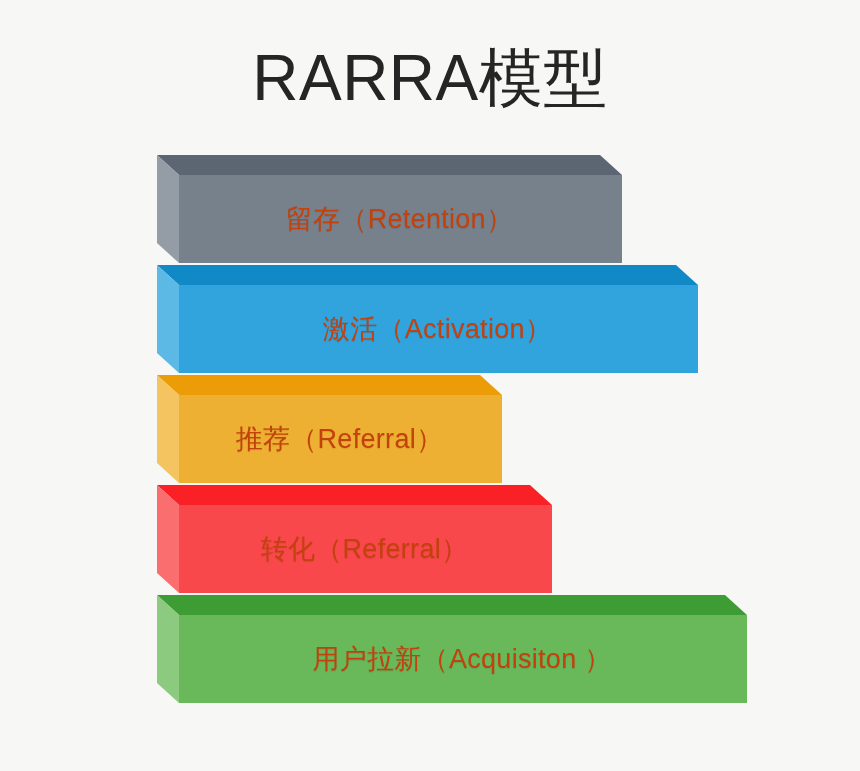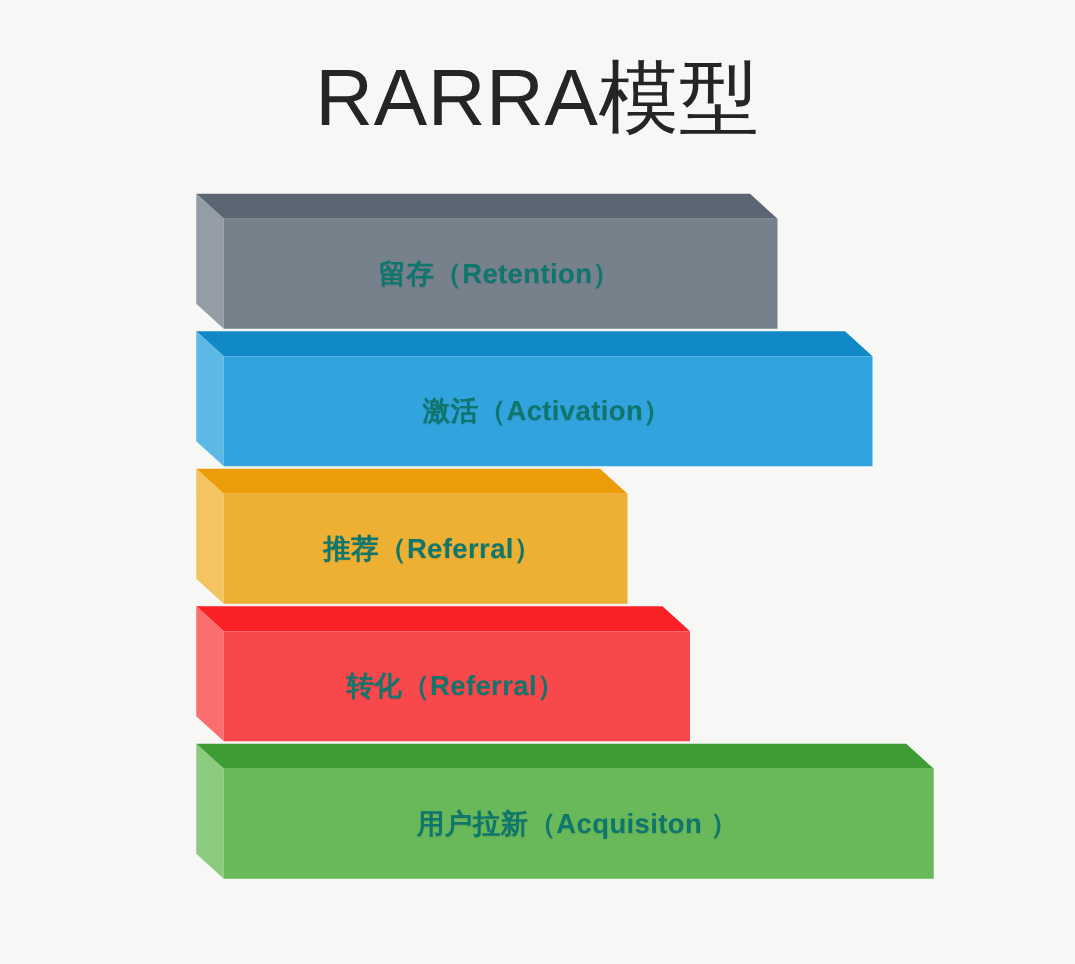--- a/index.html
+++ b/index.html
@@ -61,23 +61,23 @@
 
   .bar-label {
     position: absolute;
     left: 22px;
     top: 20px;
     bottom: 0;
     right: 2px;
     display: flex;
     align-items: center;
     justify-content: center;
-    color: #0f766e;
-    font-size: 22px;
-    font-weight: 700;
+    color: #c2410c;
+    font-size: 27px;
+    font-weight: 400;
     letter-spacing: 0.3px;
     white-space: nowrap;
     text-shadow: 0 1px 1px rgba(0,0,0,0.10);
     pointer-events: none;
   }
 </style>
 </head>
 <body>
 
 <div id="canvas">
@@ -94,21 +94,21 @@
         <div class="bar-label">留存（Retention）</div>
       </div>
       <div class="bar" style="top: 110px; width: 541px; height: 108px; border-radius: 23px;">
         <svg class="bar-svg" width="541" height="108" viewBox="0 0 541 108">
           <polygon points="0,0 519,0 541,20 22,20" fill="#1189c6"></polygon>
           <polygon points="0,0 22,20 22,108 0,88" fill="#5cb9e6"></polygon>
           <rect x="22" y="20" width="519" height="88" fill="#31a3dd"></rect>
         </svg>
         <div class="bar-label">激活（Activation）</div>
       </div>
-      <div class="bar" style="top: 220px; width: 345px; height: 108px; padding-left: 13px;">
+      <div class="bar" style="top: 220px; width: 345px; height: 108px;">
         <svg class="bar-svg" width="345" height="108" viewBox="0 0 345 108">
           <polygon points="0,0 323,0 345,20 22,20" fill="#eb9c07"></polygon>
           <polygon points="0,0 22,20 22,108 0,88" fill="#f3c45f"></polygon>
           <rect x="22" y="20" width="323" height="88" fill="#eeb032"></rect>
         </svg>
         <div class="bar-label">推荐（Referral）</div>
       </div>
       <div class="bar" style="top: 330px; width: 395px; height: 108px;">
         <svg class="bar-svg" width="395" height="108" viewBox="0 0 395 108">
           <polygon points="0,0 373,0 395,20 22,20" fill="#fa2126"></polygon>

